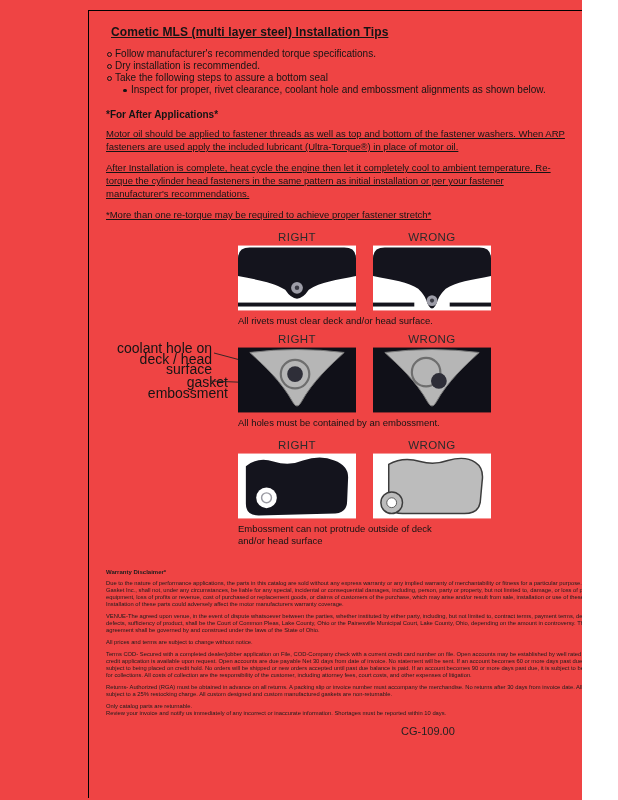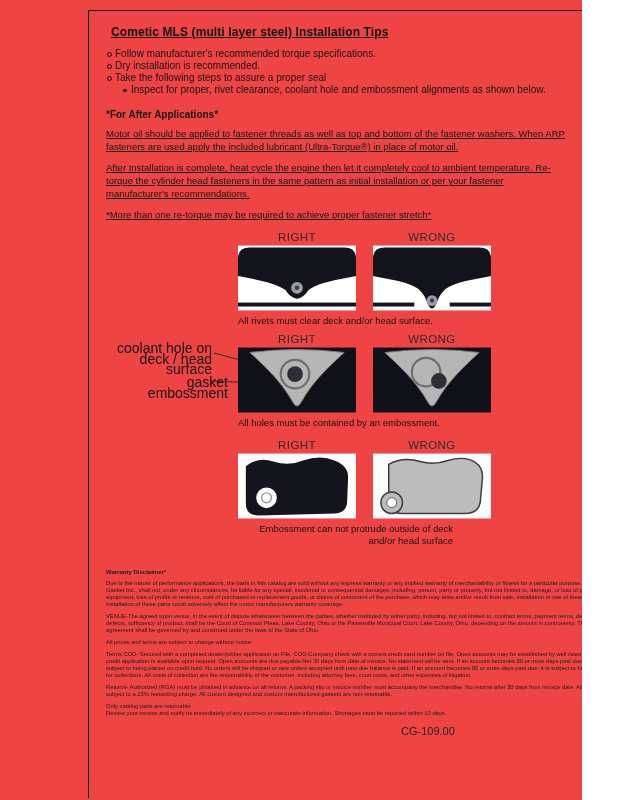--- a/index.html
+++ b/index.html
@@ -35,21 +35,21 @@
   .row1 { height:96px; margin-bottom:6px; }
   .row2 { height:100px; margin-bottom:6px; }
   .row3 { height:112px; }
   .lbl { position:absolute; top:0; width:118px; text-align:center; font-size:11.5px; color:#2b2b2b; letter-spacing:.4px; }
   .lbl.r { left:132px; }
   .lbl.w { left:267px; }
   .tile { position:absolute; top:14px; width:118px; height:66px; }
   .t1 { left:132px; }
   .t2 { left:267px; }
   .cap { position:absolute; top:84px; left:132px; font-size:9.5px; line-height:11.5px; }
-  .cap.wide { width:215px;text-align:right; }
+  .cap.wide { width:215px; }
   .callout { position:absolute; text-align:right; font-size:14px; line-height:10.5px; color:#141414; }
   .callout span { display:block; }
   .co1 { left:0; top:10px; width:106px; }
   .co2 { left:16px; top:44px; width:106px; }
   .connector { position:absolute; left:0; top:0; width:402px; height:100px; pointer-events:none; }
 
   .legal { margin-top:18px; width:507px; font-size:5.8px; line-height:7px; color:#1c1c1c; }
   .legal-h { font-weight:bold; margin-bottom:4px; font-size:6px; }
   .legal p { margin-bottom:5px; }
   .legal .notes p { margin-bottom:0; }
@@ -59,21 +59,21 @@
 <body>
 
 <div class="page">
   <div class="frame">
 
     <div class="title">Cometic MLS (multi layer steel) Installation Tips</div>
 
     <ul class="tips">
       <li class="tip">Follow manufacturer's recommended torque specifications.</li>
       <li class="tip">Dry installation is recommended.</li>
-      <li class="tip">Take the following steps to assure a proper seal</li>
+      <li class="tip">Take the following steps to assure a bottom seal</li>
       <li class="sub">Inspect for proper, rivet clearance, coolant hole and embossment alignments as shown below.</li>
     </ul>
 
     <div class="diesel-h">*For After Applications*</div>
     <p class="body">Motor oil should be applied to fastener threads as well as top and bottom of the fastener washers. When ARP fasteners are used apply the included lubricant (Ultra-Torque®) in place of motor oil.</p>
     <p class="body">After Installation is complete, heat cycle the engine then let it completely cool to ambient temperature. Re-torque the cylinder head fasteners in the same pattern as initial installation or per your fastener manufacturer's recommendations.</p>
     <p class="body last">*More than one re-torque may be required to achieve proper fastener stretch*</p>
 
     <div class="diag row1">
       <span class="lbl r">RIGHT</span>

